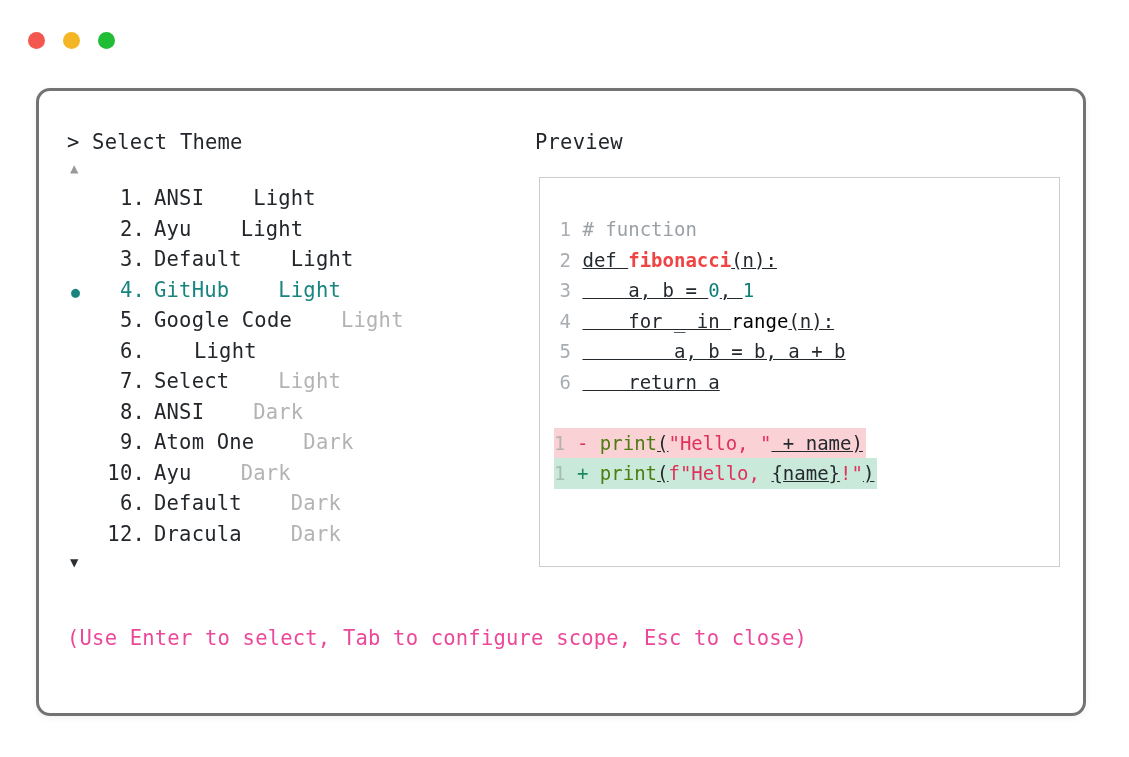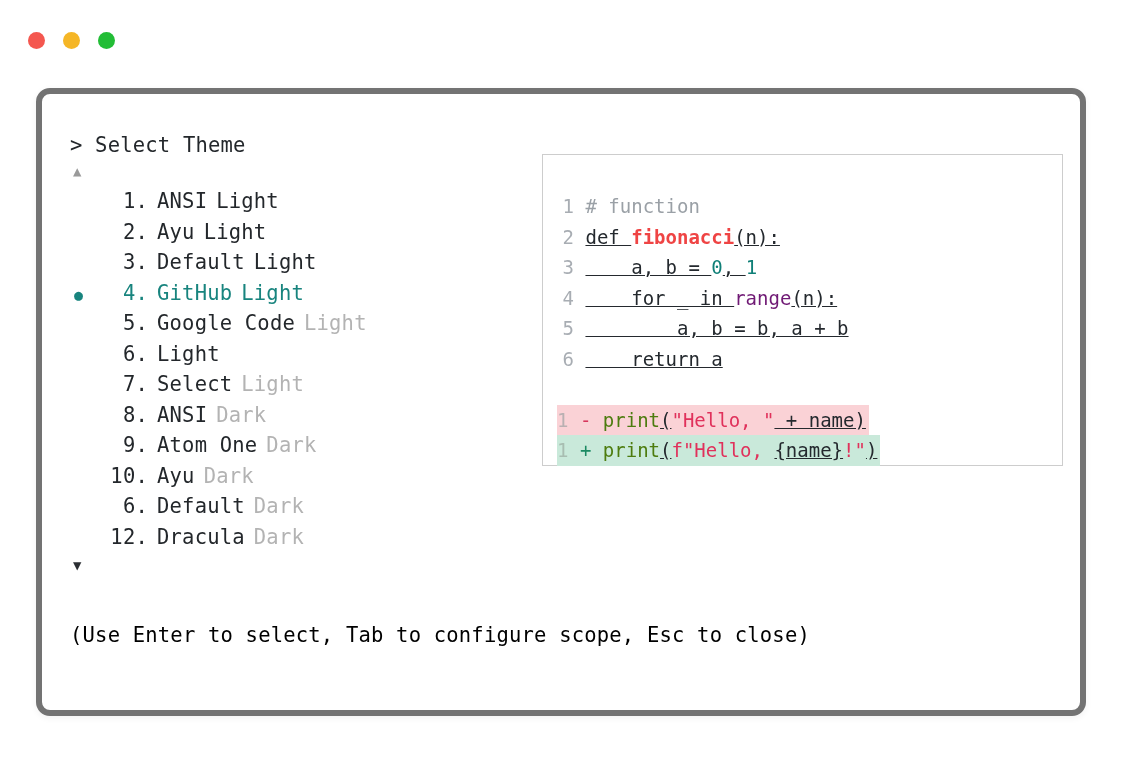--- a/index.html
+++ b/index.html
@@ -23,21 +23,21 @@
   .dot { width: 17px; height: 17px; border-radius: 50%; }
 
   
   .card {
     position: absolute;
     left: 36px;
     top: 88px;
     width: 1050px;
     height: 628px;
     background: #ffffff;
-    border: 6px solid #737373;
+    border: 3px solid #737373;
     border-radius: 14px;
     box-shadow: 0 2px 7px rgba(0,0,0,0.055);
   }
 
   .card-inner {
     position: relative;
     width: 100%;
     height: 100%;
     padding: 38px 32px 26px 28px;
   }
@@ -84,77 +84,77 @@
     color: #18847e;
     padding-left: 4px;
   }
   .num {
     width: 44px;
     flex: none;
     text-align: right;
     color: #23272b;
   }
   .name  { color: #23272b; padding-left: 9px; }
-  .variant { padding-left: 9px; }
+  .variant { padding-left: 9px; margin-left: 40px; }
   .variant.muted  { color: #b3b3b3; }
   .variant.strong { color: #23272b; }
 
   .row.selected .num,
   .row.selected .dotsep,
   .row.selected .name,
   .row.selected .variant { color: #18847e; }
 
   
   .preview-box {
     margin-top: 22px;
     margin-left: 4px;
     width: 521px;
-    height: 312px;
+    height: 390px;
     border: 1px solid #cdcdcd;
     background: #ffffff;
     padding: 36px 14px 14px 14px;
   }
 
   .code { font-size: 19px; line-height: 30.5px; white-space: pre; }
 
   .cline { display: block; white-space: pre; }
   .cline .ln {
     display: inline-block;
     width: 17px;
     text-align: right;
     color: #a8adb3;
   }
   .gap { display: block; height: 30.5px; }
 
   .tok-plain   { color: #24292e; text-decoration: underline; }
   .tok-comment { color: #9aa0a6; }
   .tok-fn      { color: #ef4444; font-weight: 700; }
   .tok-num     { color: #0f7f77; }
-  .tok-builtin { color: #701a75; }
+  .tok-builtin { color: #000000; }
   .tok-str     { color: #e0315b; }
   .tok-print   { color: #4d7c0f; }
 
   
   .diff { display: block; white-space: pre; }
   .diff .band { display: inline-block; padding-right: 3px; }
   .diff-del .band { background: #fad2d6; }
   .diff-add .band { background: #c9e9da; }
   .diff .ln { color: #b9b0b2; }
   .diff-add .ln { color: #a8bdb1; }
   .mark-del { color: #d7365c; }
   .mark-add { color: #1b8a62; }
 
   
   .hint {
     position: absolute;
     left: 28px;
     bottom: 62px;
     font-size: 20.5px;
     line-height: 26px;
-    color: #000000;
+    color: #ec4899;
     white-space: pre;
     letter-spacing: 0.2px;
   }
 </style>
 </head>
 <body>
 
 <div class="traffic-lights">
   <span class="dot" style="background: rgb(244, 87, 79);"></span>
   <span class="dot" style="background: rgb(245, 182, 38);"></span>
@@ -180,20 +180,21 @@
             <div class="row"><span class="bullet-slot"></span><span class="num">8.</span><span class="name">ANSI</span><span class="variant muted">Dark</span></div>
             <div class="row"><span class="bullet-slot"></span><span class="num">9.</span><span class="name">Atom One</span><span class="variant muted">Dark</span></div>
             <div class="row"><span class="bullet-slot"></span><span class="num">10.</span><span class="name">Ayu</span><span class="variant muted">Dark</span></div>
             <div class="row"><span class="bullet-slot"></span><span class="num">6.</span><span class="name">Default</span><span class="variant muted">Dark</span></div>
             <div class="row"><span class="bullet-slot"></span><span class="num">12.</span><span class="name">Dracula</span><span class="variant muted">Dark</span></div>
           </div>
         <div class="scroll-arrow down">▼</div>
       </div>
 
       <div class="col-right">
+        <div class="heading">Preview</div>
         <div class="preview-box">
           <div class="code"><span class="cline"><span class="ln">1</span> <span class="tok-comment"># function</span></span><span class="cline"><span class="ln">2</span> <span class="tok-plain">def </span><span class="tok-fn">fibonacci</span><span class="tok-plain">(n):</span></span><span class="cline"><span class="ln">3</span> <span class="tok-plain">    a, b = </span><span class="tok-num">0</span><span class="tok-plain">, </span><span class="tok-num">1</span></span><span class="cline"><span class="ln">4</span> <span class="tok-plain">    for _ in </span><span class="tok-builtin">range</span><span class="tok-plain">(n):</span></span><span class="cline"><span class="ln">5</span> <span class="tok-plain">        a, b = b, a + b</span></span><span class="cline"><span class="ln">6</span> <span class="tok-plain">    return a</span></span><span class="gap"></span><span class="diff diff-del"><span class="band"><span class="ln">1</span> <span class="mark-del">-</span> <span class="tok-print">print</span><span class="tok-plain">(</span><span class="tok-str">"Hello, "</span><span class="tok-plain"> + name)</span></span></span><span class="diff diff-add"><span class="band"><span class="ln">1</span> <span class="mark-add">+</span> <span class="tok-print">print</span><span class="tok-plain">(</span><span class="tok-str">f"Hello, </span><span class="tok-plain">{name}</span><span class="tok-str">!"</span><span class="tok-plain">)</span></span></span></div>
         </div>
       </div>
 
     </div>
 
     <div class="hint">(Use Enter to select, Tab to configure scope, Esc to close)</div>
   </div>
 </div>

